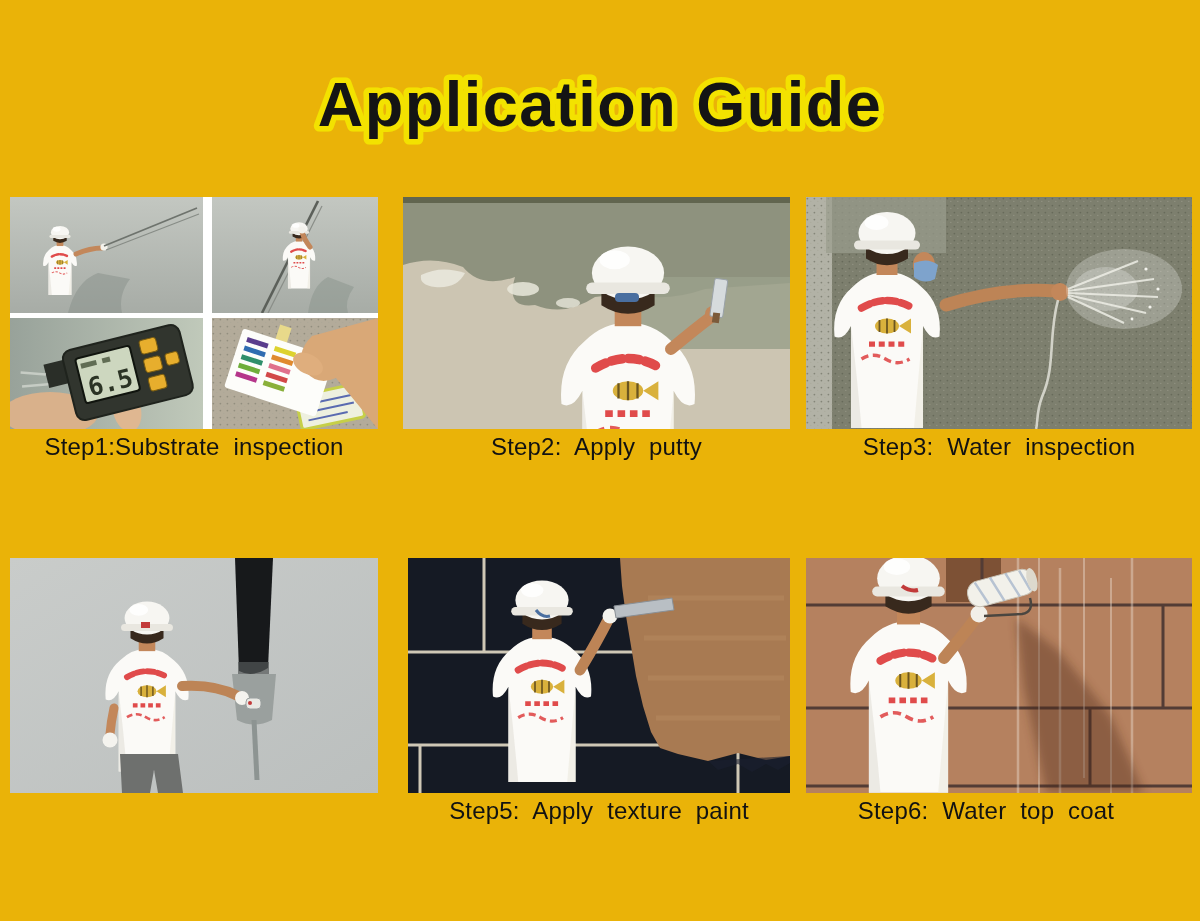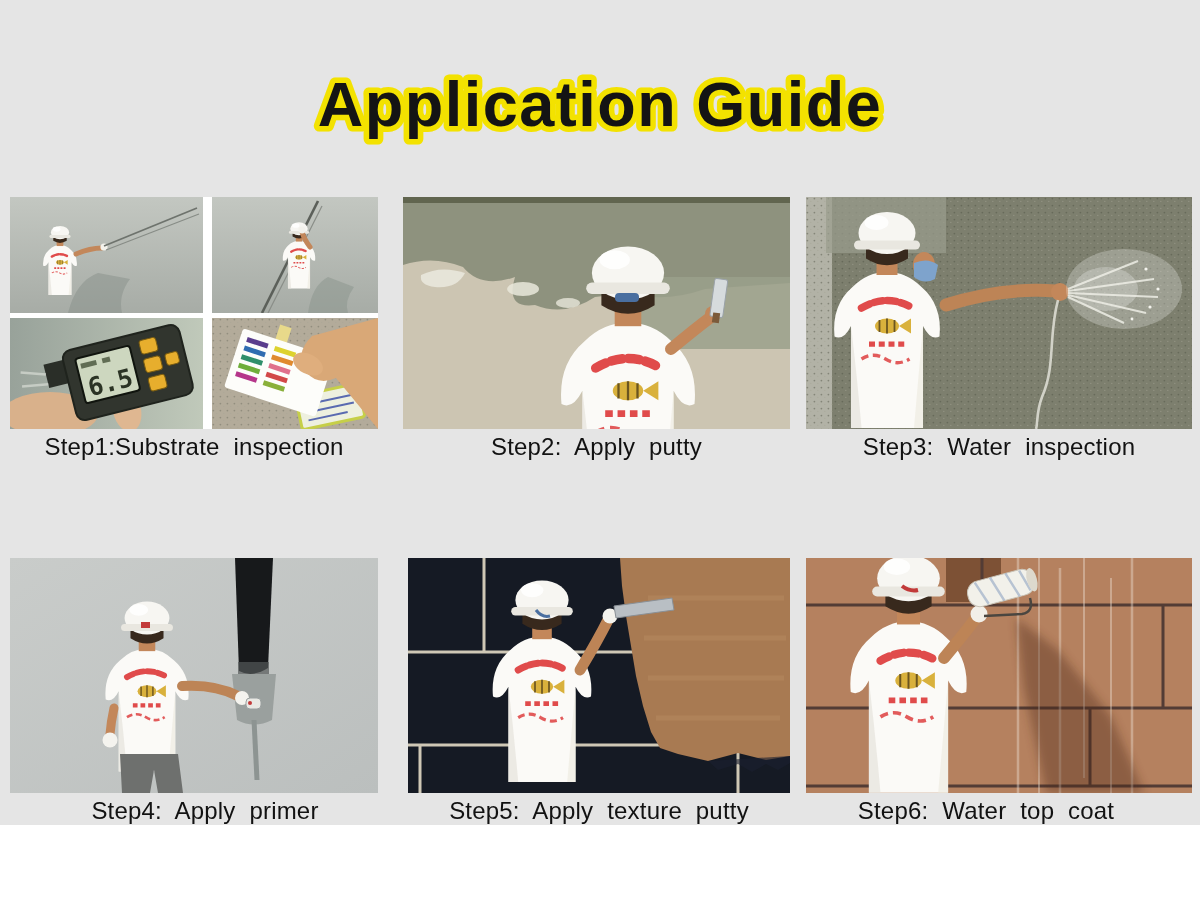--- a/index.html
+++ b/index.html
@@ -1,16 +1,16 @@
 <!DOCTYPE html>
 <html><head>
 <meta charset="utf-8">
 <style>
   html,body{margin:0;padding:0;background:#ffffff;}
-  .stage{position:relative;width:1200px;height:825px;background:#e5e5e5;overflow:hidden;
+  .stage{position:relative;width:1200px;height:921px;background:#eab308;overflow:hidden;
          font-family:"Liberation Sans",sans-serif;}
   .title-svg{position:absolute;left:0;top:56px;width:1200px;height:92px;display:block;}
   .title-svg text{font-family:"Liberation Sans",sans-serif;font-weight:bold;font-size:63px;
                   letter-spacing:1.5px;paint-order:stroke;stroke-linejoin:round;}
   figure.photo{position:absolute;margin:0;padding:0;background:#fff;}
   figure.photo svg{position:absolute;display:block;}
   .caption{position:absolute;font-weight:normal;font-size:24px;color:#121212;
            text-align:center;letter-spacing:0.2px;word-spacing:7px;white-space:nowrap;}
   .meter-big{font-family:"DejaVu Sans Mono",monospace;font-weight:bold;}
 </style>
@@ -241,17 +241,16 @@
         <rect x="-34" y="-13" width="68" height="26" rx="12" fill="#f2f1ea" stroke="#c9c4b8"></rect>
         <path d="M-24,-12 L-16,12 M-8,-13 L0,13 M8,-13 L16,13 M22,-12 L28,10" stroke="#9fb0c8" stroke-width="2.5" opacity="0.7"></path>
         <ellipse cx="32" cy="0" rx="5" ry="12" fill="#ddd9cd"></ellipse>
       </g>
     </svg>
   </figure>
 
   <div class="caption" style="left:10px;top:433px;width:368px;">Step1:Substrate inspection</div>
   <div class="caption" style="left:403px;top:433px;width:387px;">Step2: Apply putty</div>
   <div class="caption" style="left:806px;top:433px;width:386px;">Step3: Water inspection</div>
-  <div class="caption" style="left:10px;top:797px;width:390px;">Step4: Apply primer</div>
-  <div class="caption" style="left:408px;top:797px;width:382px;">Step5: Apply texture putty</div>
+  <div class="caption" style="left:408px;top:797px;width:382px;">Step5: Apply texture paint</div>
   <div class="caption" style="left:806px;top:797px;width:360px;">Step6: Water top coat</div>
 
 </div>
 
 </body></html>

